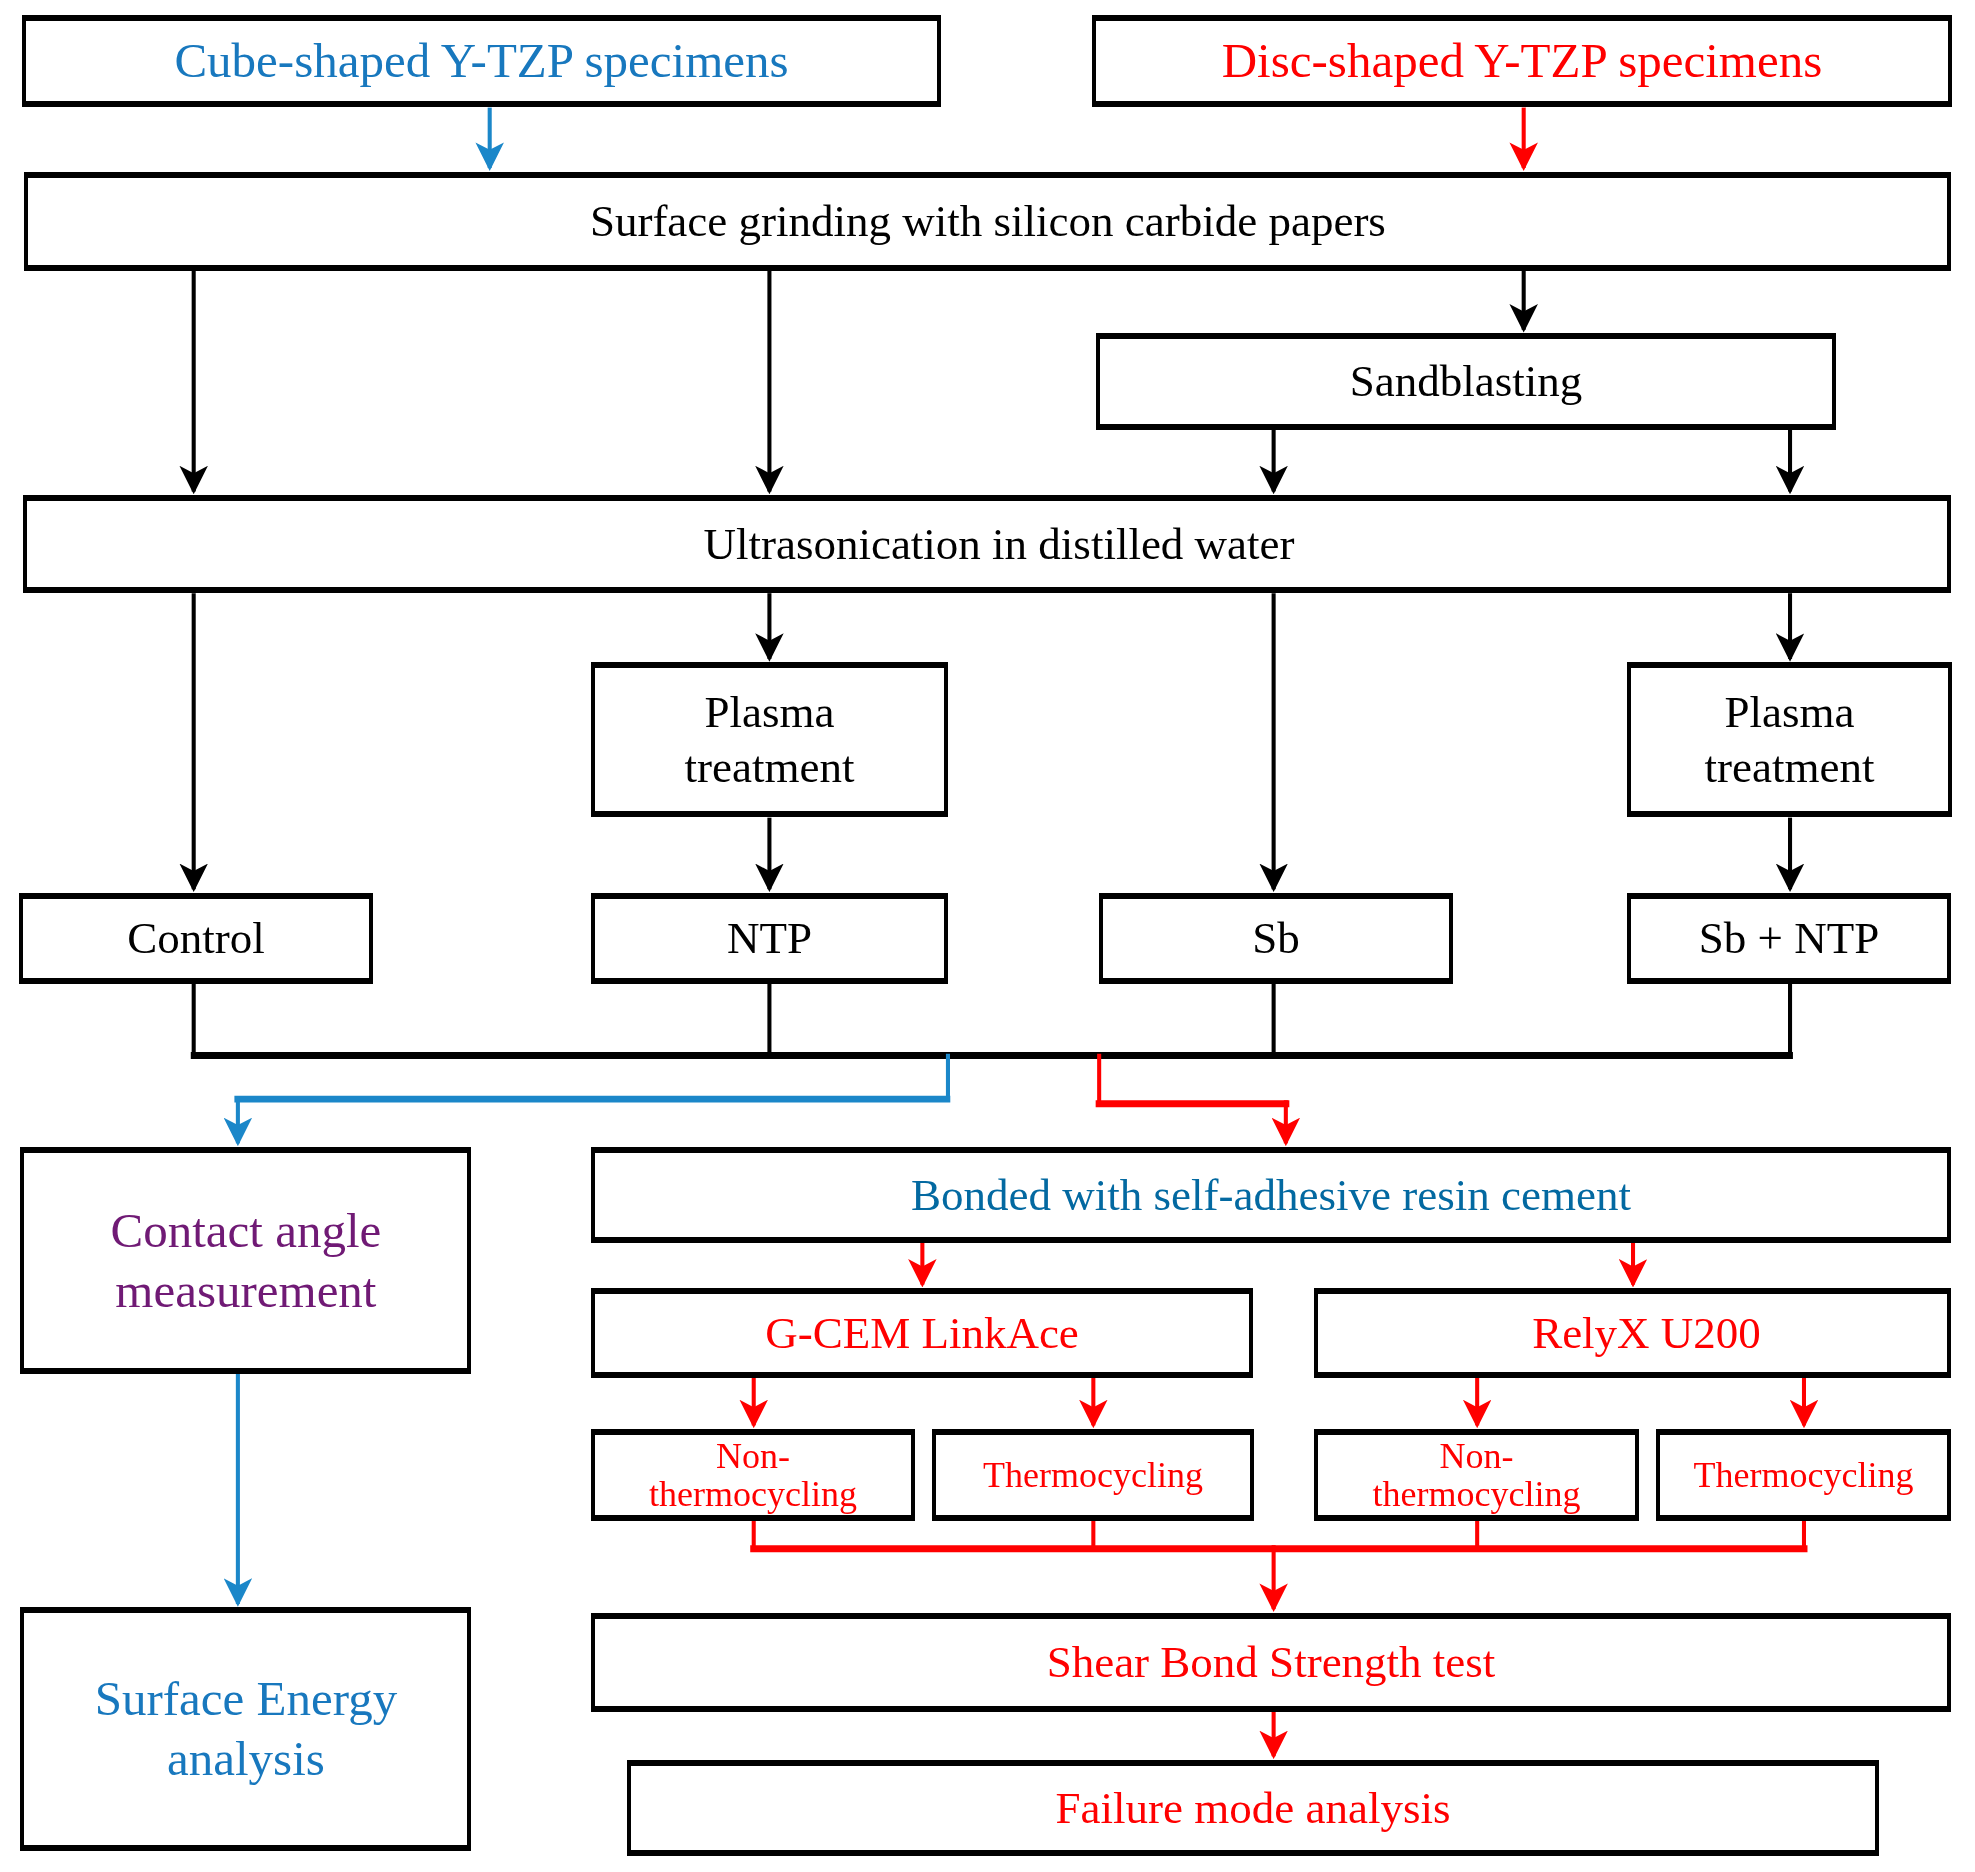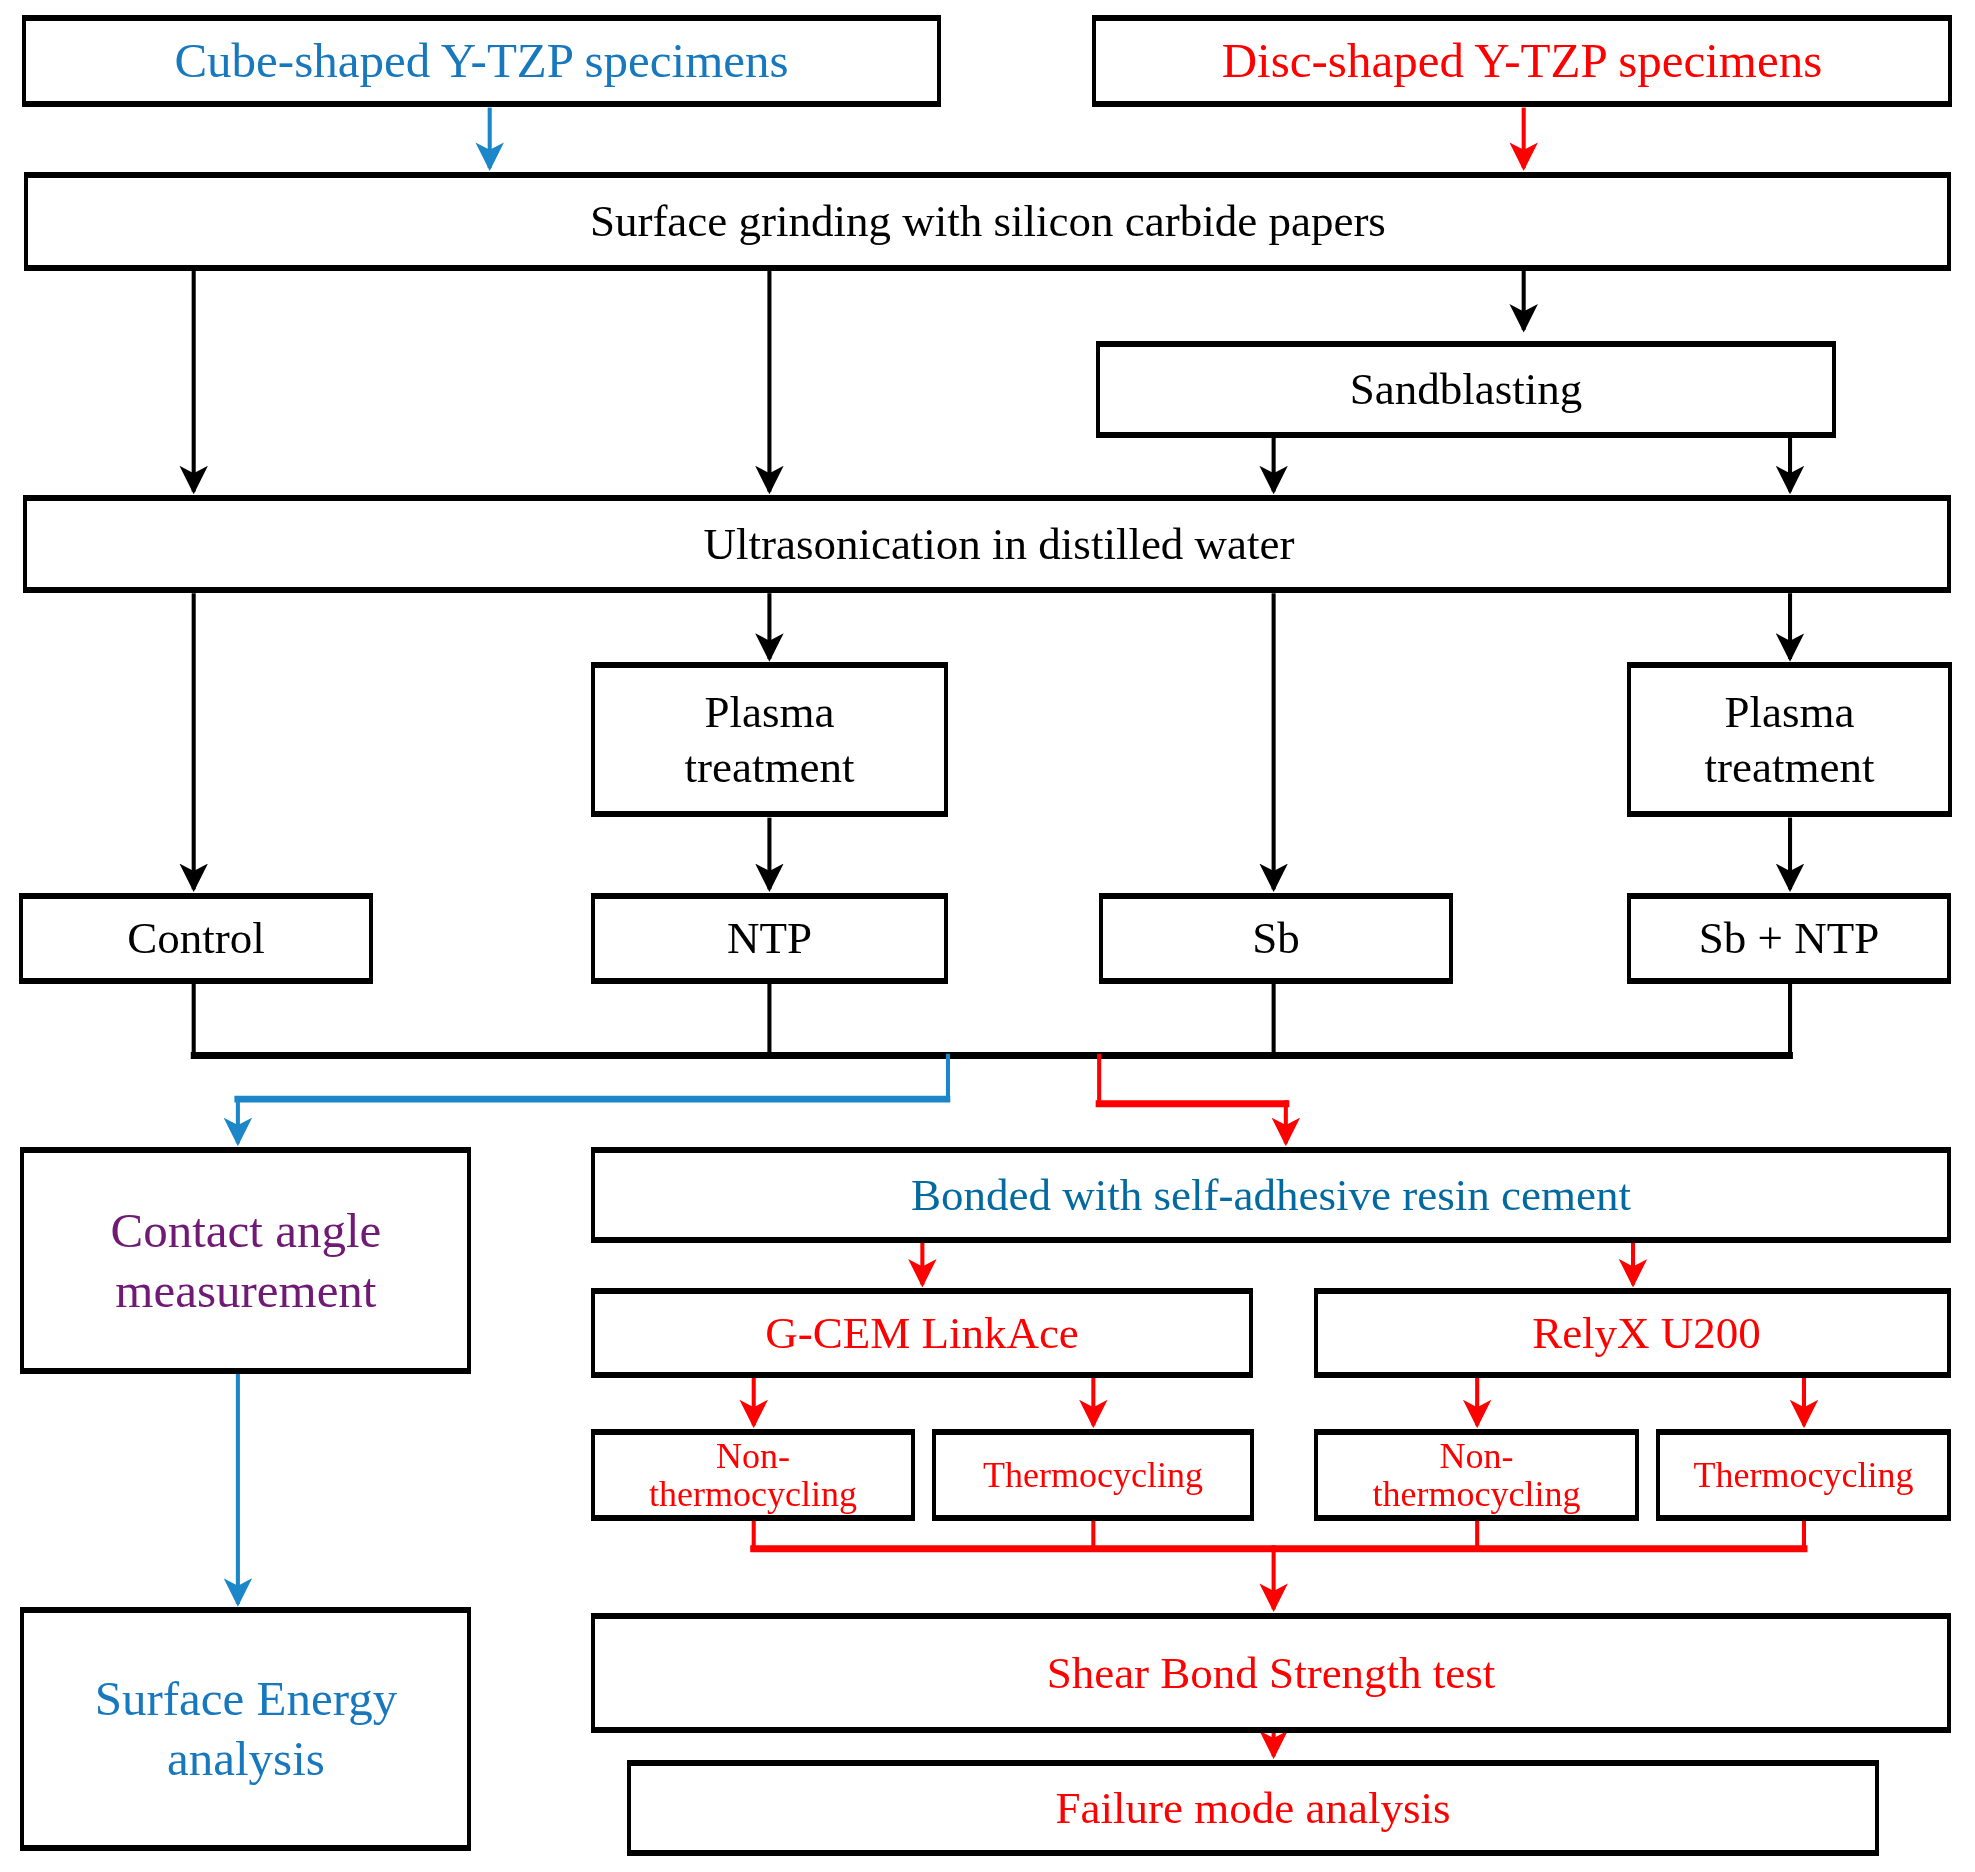--- a/index.html
+++ b/index.html
@@ -93,21 +93,21 @@
 
     <path class="wire wire-red" d="M2190 2936 V3020" marker-end="url(#mk-red)"></path>
 
     <path class="wire wire-blue" d="M409 2362 V2758" marker-end="url(#mk-blue)"></path>
   </svg>
 
   <div class="node fs-lg" style="left: 22px; top: 15px; width: 919px; height: 92px; color: rgb(24, 120, 190);">Cube-shaped Y-TZP specimens</div>
   <div class="node fs-lg" style="left: 1092px; top: 15px; width: 860px; height: 92px; color: rgb(255, 0, 0);">Disc-shaped Y-TZP specimens</div>
 
   <div class="node fs-md" style="left: 24.4px; top: 172px; width: 1927px; height: 99px; color: rgb(0, 0, 0);">Surface grinding with silicon carbide papers</div>
-  <div class="node fs-md" style="left: 1096px; top: 333px; width: 740px; height: 97px; color: rgb(0, 0, 0); margin-top: 8px;">Sandblasting</div>
+  <div class="node fs-md" style="left: 1096px; top: 333px; width: 740px; height: 97px; color: rgb(0, 0, 0);">Sandblasting</div>
   <div class="node fs-md" style="left: 23px; top: 495px; width: 1928px; height: 98px; color: rgb(0, 0, 0); padding-left: 24px;">Ultrasonication in distilled water</div>
 
   <div class="node fs-md" style="left: 591px; top: 662px; width: 357px; height: 155px; color: rgb(0, 0, 0);">Plasma
 treatment</div>
   <div class="node fs-md" style="left: 1627px; top: 662px; width: 325px; height: 155px; color: rgb(0, 0, 0);">Plasma
 treatment</div>
 
   <div class="node fs-md" style="left: 19px; top: 893px; width: 354px; height: 91px; color: rgb(0, 0, 0);">Control</div>
   <div class="node fs-md" style="left: 591px; top: 893px; width: 357px; height: 91px; color: rgb(0, 0, 0);">NTP</div>
   <div class="node fs-md" style="left: 1099px; top: 893px; width: 354px; height: 91px; color: rgb(0, 0, 0);">Sb</div>
@@ -122,17 +122,17 @@
 
   <div class="node fs-sm" style="left: 591px; top: 1429px; width: 324px; height: 92px; color: rgb(255, 0, 0);">Non-
 thermocycling</div>
   <div class="node fs-sm" style="left: 932px; top: 1429px; width: 322px; height: 92px; color: rgb(255, 0, 0);">Thermocycling</div>
   <div class="node fs-sm" style="left: 1314px; top: 1429px; width: 325px; height: 92px; color: rgb(255, 0, 0);">Non-
 thermocycling</div>
   <div class="node fs-sm" style="left: 1656px; top: 1429px; width: 295px; height: 92px; color: rgb(255, 0, 0);">Thermocycling</div>
 
   <div class="node fs-lg" style="left: 20.4px; top: 1607px; width: 451px; height: 244px; color: rgb(24, 120, 190);">Surface Energy
 analysis</div>
-  <div class="node fs-md" style="left: 591px; top: 1613px; width: 1360px; height: 120px; color: rgb(255, 0, 0);">Shear Bond Strength test</div>
+  <div class="node fs-md" style="left: 591px; top: 1613px; width: 1360px; height: 99px; color: rgb(255, 0, 0);">Shear Bond Strength test</div>
   <div class="node fs-md" style="left: 591px; top: 1760px; width: 1252px; height: 96px; color: rgb(255, 0, 0); margin-left: 36px;">Failure mode analysis</div>
 
 </div>
 
 
 </body></html>

